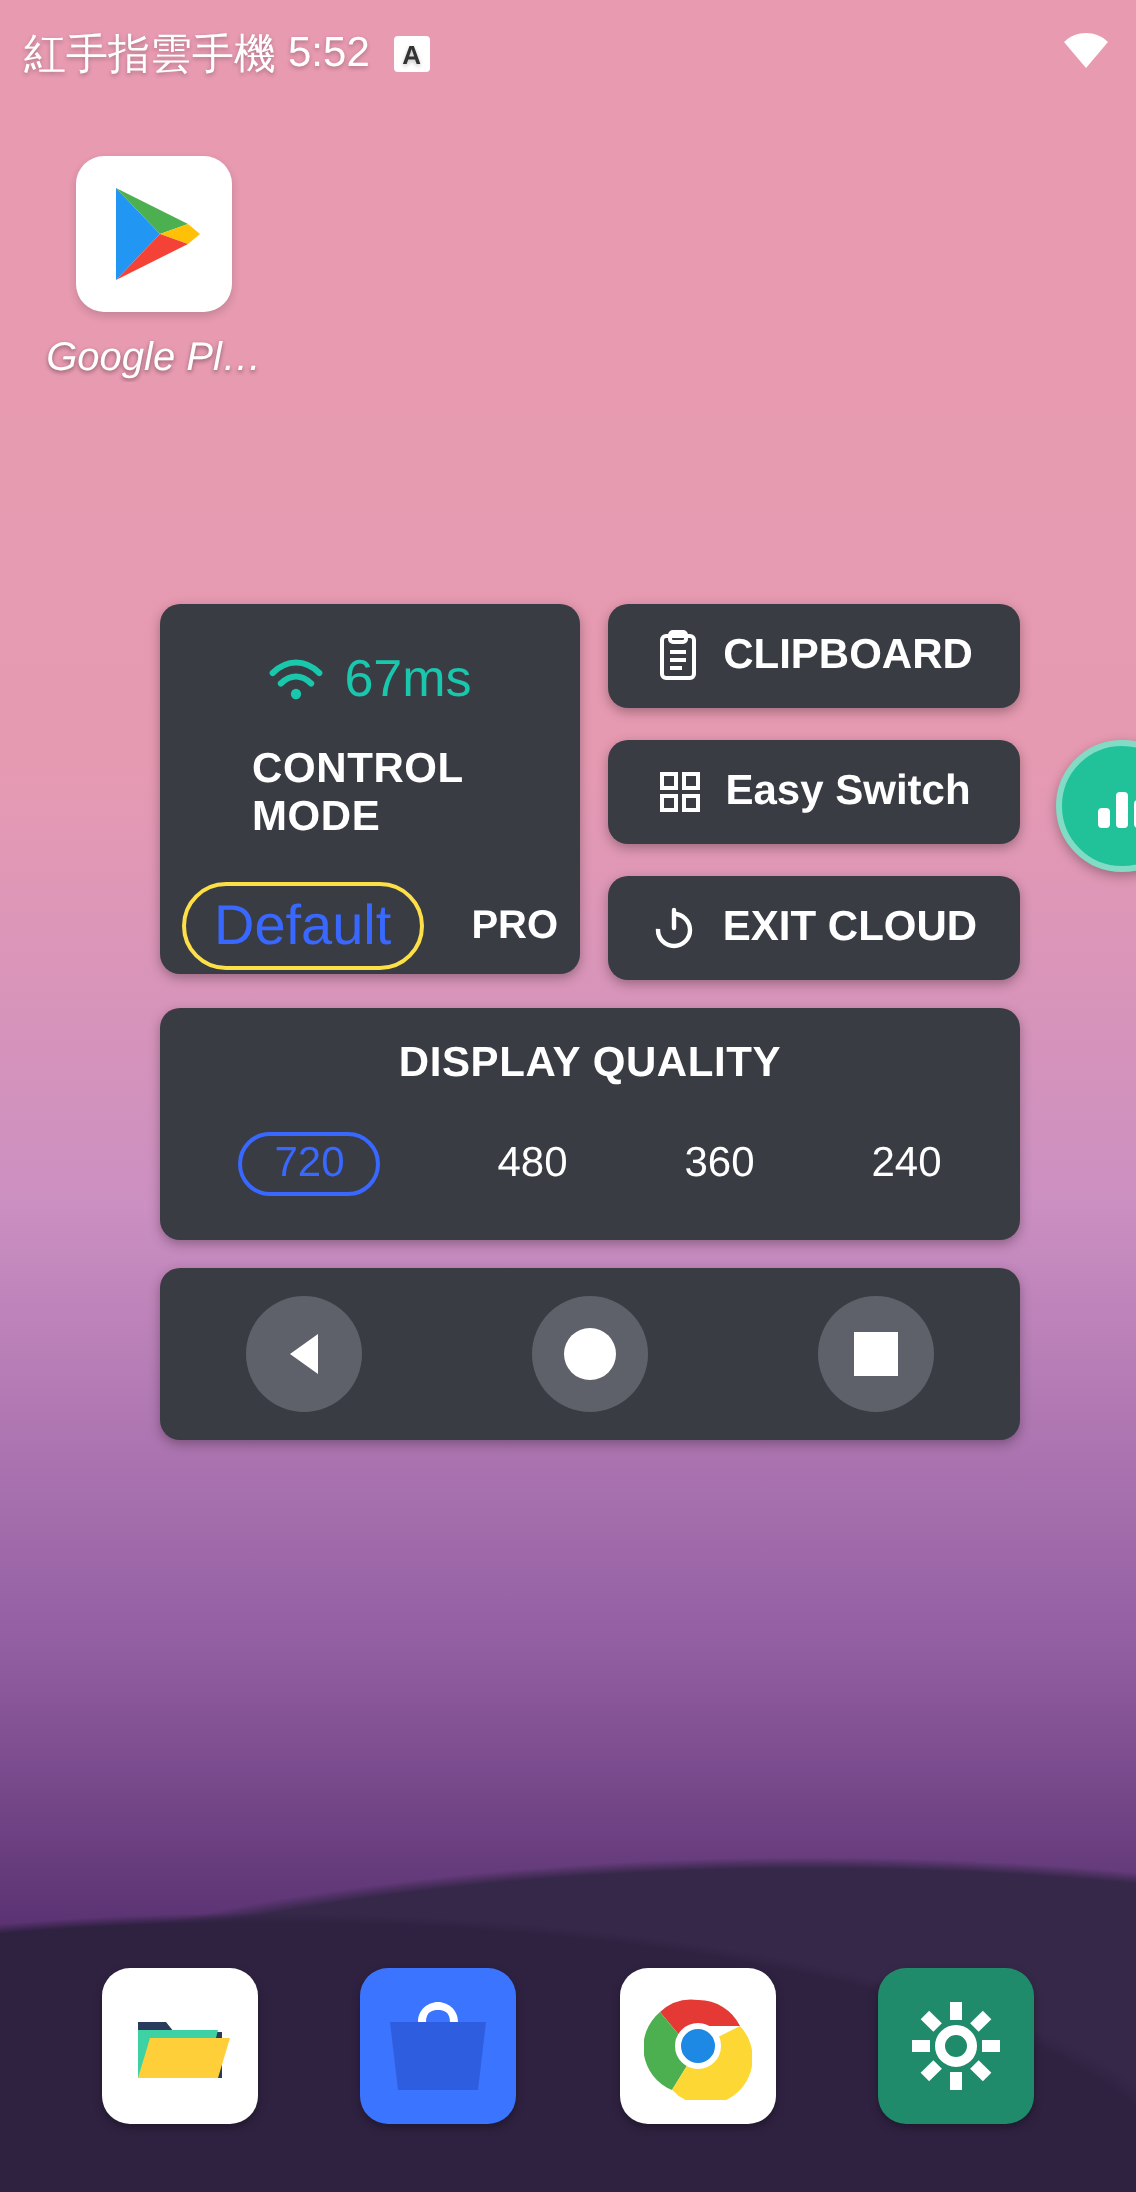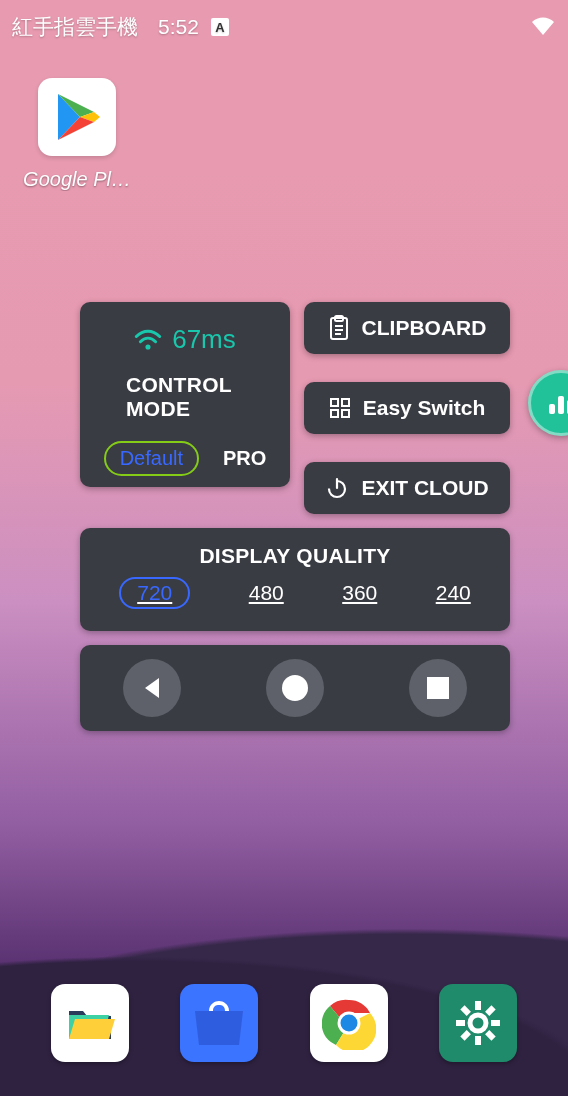--- a/index.html
+++ b/index.html
@@ -15,21 +15,21 @@
       background:
         radial-gradient(130% 75% at 25% 100%, #2f2241 58%, transparent 60%),
         radial-gradient(150% 90% at 70% 100%, #362849 58%, transparent 60%);
     }
     .statusbar{
       position:absolute; top:12px; left:0; right:0; height:30px;
       display:flex; align-items:center; padding:0 12px;
       color:#fff; font-size:21px; font-weight:500;
       text-shadow:0 1px 2px rgba(0,0,0,.25);
     }
-    .statusbar .clock{margin-left:20px}
+    .statusbar .clock{margin-left:6px}
     .statusbar .kbd{margin-left:12px; width:18px; height:18px; background:#fff;
       display:inline-flex; align-items:center; justify-content:center;
       color:#333; font-size:13px; font-weight:700; border-radius:2px;}
     .statusbar .wifi{margin-left:auto}
     .home-icon{
       position:absolute; top:78px; left:38px; width:78px; height:78px;
       background:#fff; border-radius:14px; display:flex;
       align-items:center; justify-content:center;
       box-shadow:0 2px 4px rgba(0,0,0,.15);
     }
@@ -43,32 +43,32 @@
     .card{ background:#3a3c44; border-radius:10px; box-shadow:0 2px 6px rgba(0,0,0,.3); }
     .row1{ display:flex; gap:14px; }
     .ctrl{
       width:210px; height:185px; padding:16px 10px 14px;
       display:flex; flex-direction:column; align-items:center;
     }
     .latency{ color:#18c7ac; font-size:26px; display:flex; align-items:center; gap:10px; margin-top:6px;}
     .ctrl-title{ color:#fff; font-size:21px; font-weight:700; margin-top:18px; letter-spacing:.3px;margin-left:36px;}
     .mode-row{ margin-top:20px; display:flex; gap:24px; align-items:center; }
     .pill{
-      border:2px solid #84cc16; color:#3868ff;
-      border-radius:999px; padding:4px 14px; font-size:20px;
+      border:2px solid #fde047; color:#3868ff;
+      border-radius:999px; padding:4px 14px; font-size:28px;
     }
     .pro{ color:#fff; font-size:20px; font-weight:600; }
-    .sidecol{ flex:1; display:flex; flex-direction:column; gap:28px; }
+    .sidecol{ flex:1; display:flex; flex-direction:column; gap:16px; }
     .sidebtn{
       height:52px; display:flex; align-items:center; justify-content:center;
       gap:12px; color:#fff; font-size:21px; font-weight:600;
     }
     .dq{ margin-top:14px; padding:16px 10px 22px; text-align:center; }
     .dq-title{ font-size:21px; font-weight:700; letter-spacing:.3px; }
-    .dq-row{ margin-top:9px; display:flex; justify-content:space-around; align-items:center;text-decoration:underline; }
+    .dq-row{ margin-top:22px; display:flex; justify-content:space-around; align-items:center; }
     .dq-opt{ color:#fff; font-size:21px; }
     .dq-sel{ border:2px solid #3868ff; color:#3868ff; border-radius:999px; padding:2px 16px; }
     .navrow{ margin-top:14px; height:86px; display:flex; align-items:center; justify-content:space-around; }
     .navbtn{
       width:58px; height:58px; border-radius:50%; background:#5e6169;
       display:flex; align-items:center; justify-content:center;
     }
     .fab{
       position:absolute; top:370px; right:-26px; width:66px; height:66px;
       border-radius:50%; background:#21c19a; border:3px solid #82dcc5;

